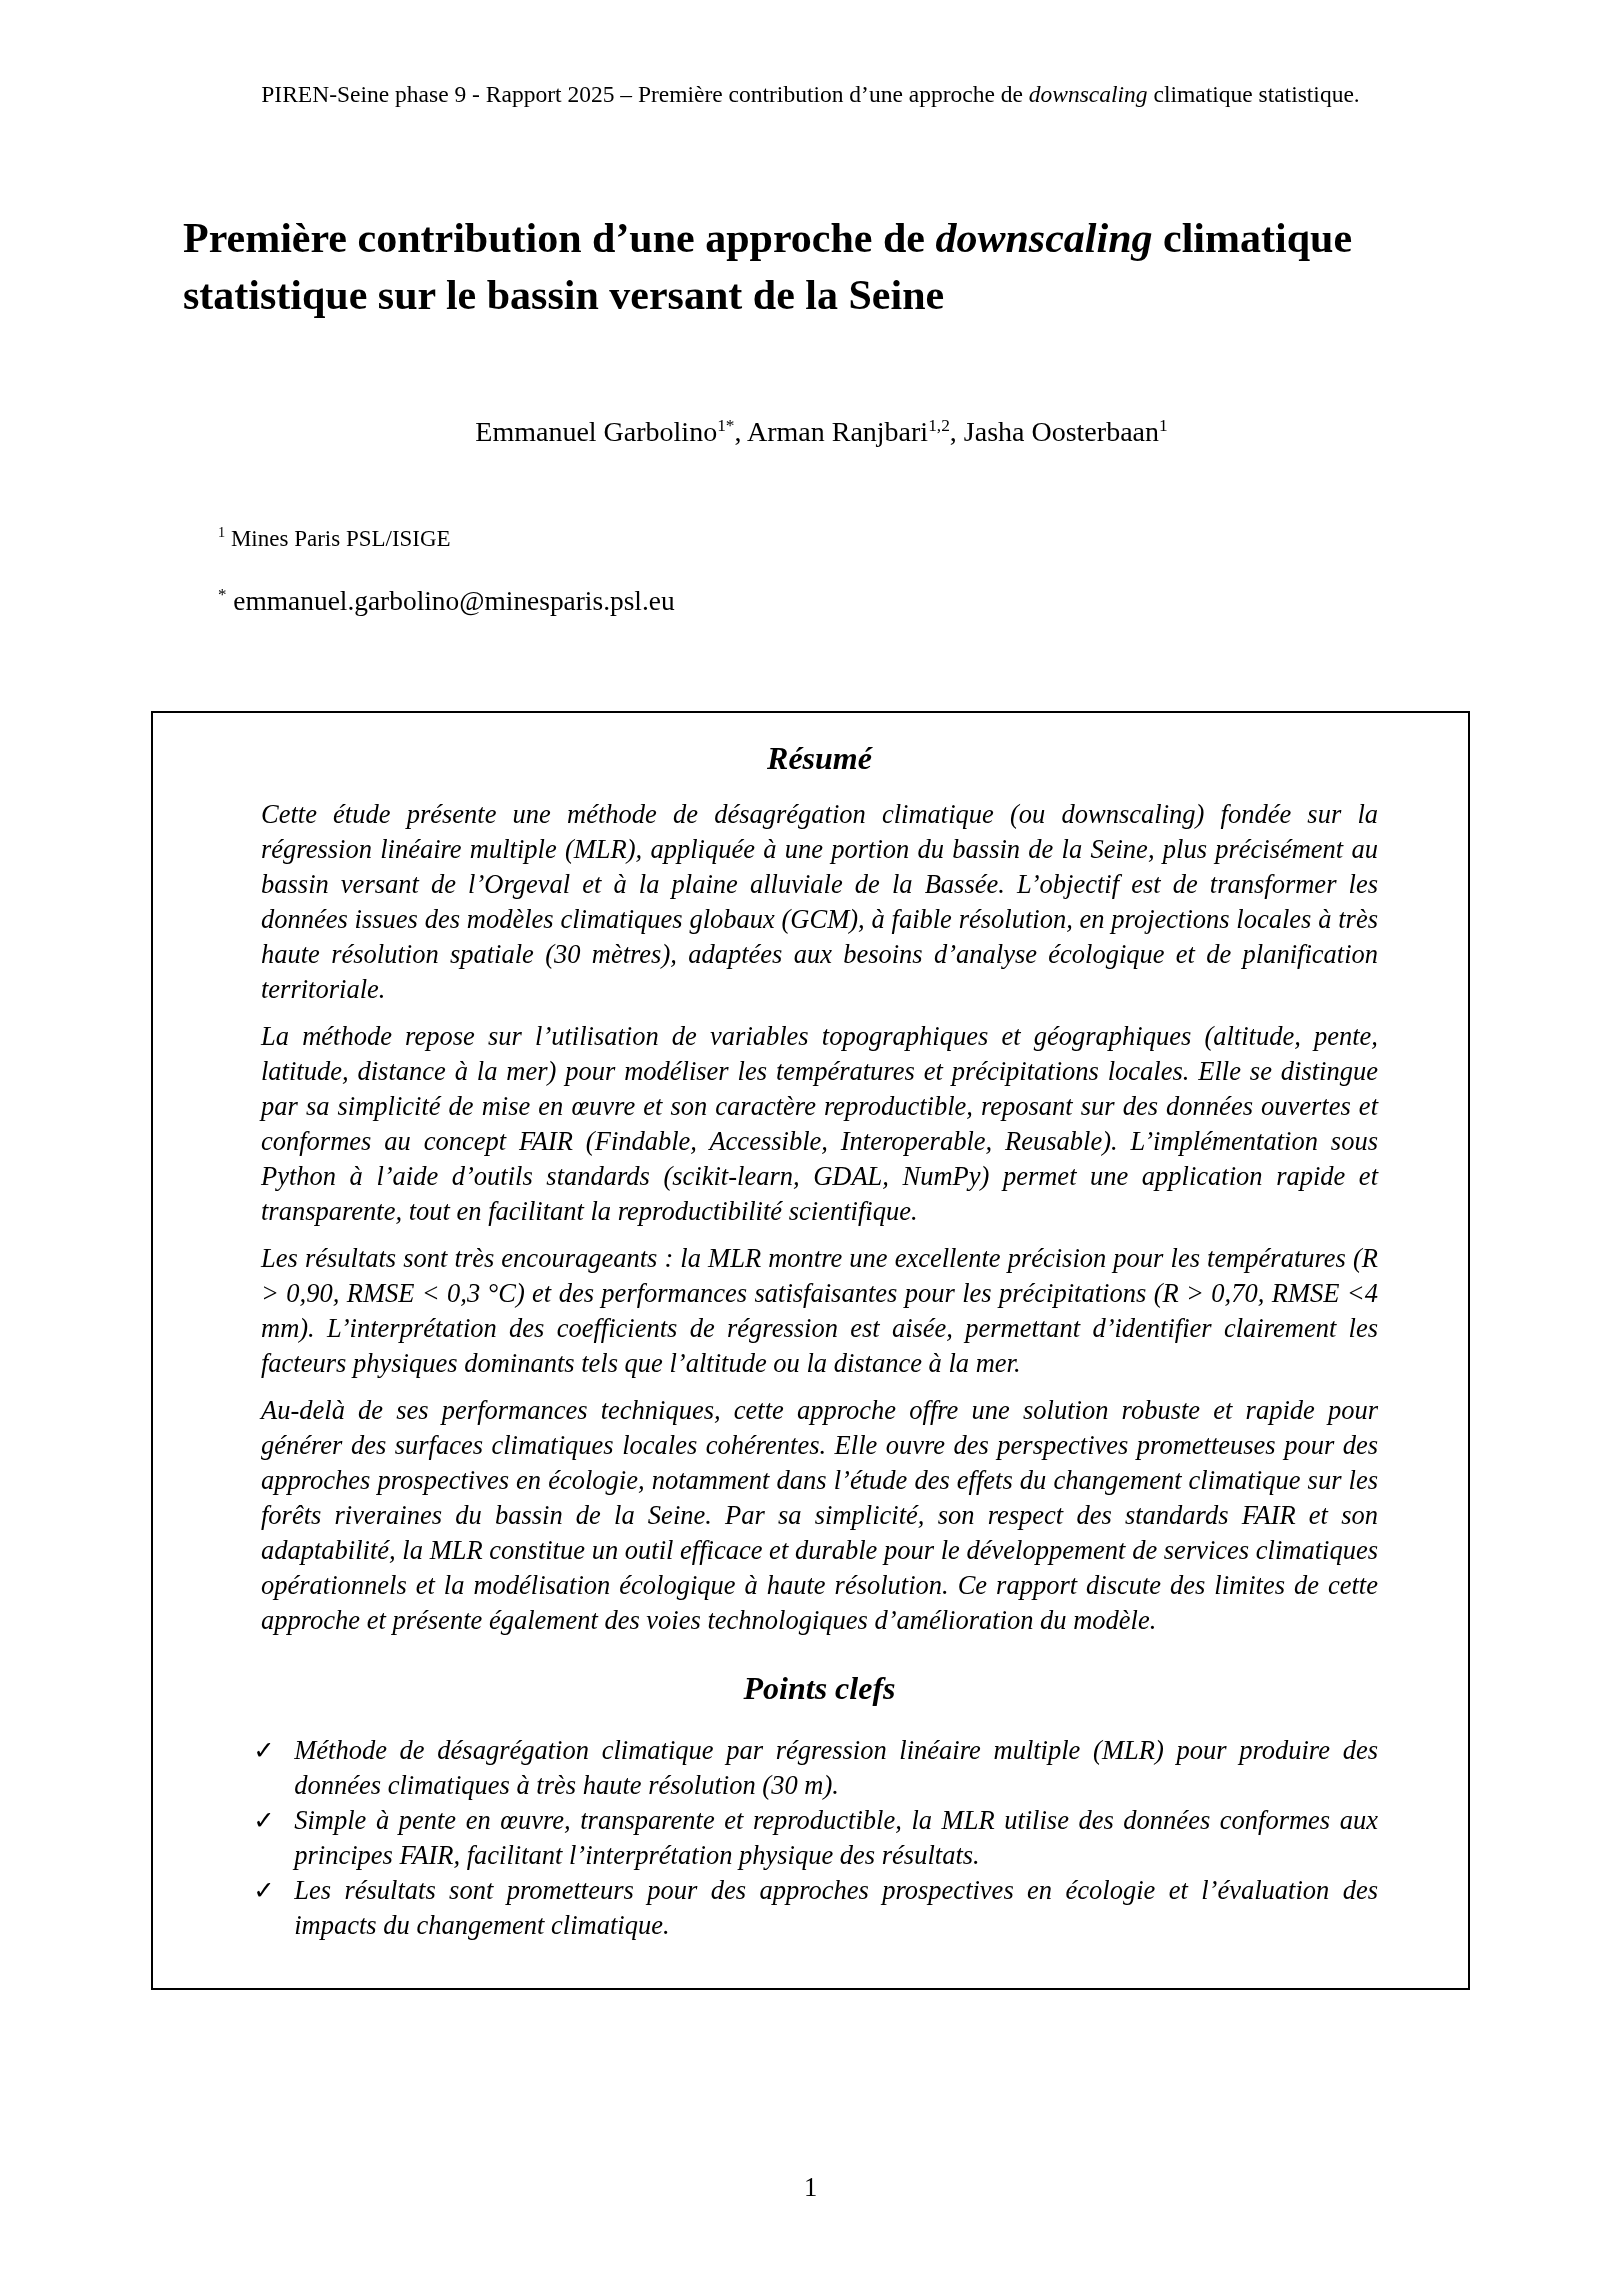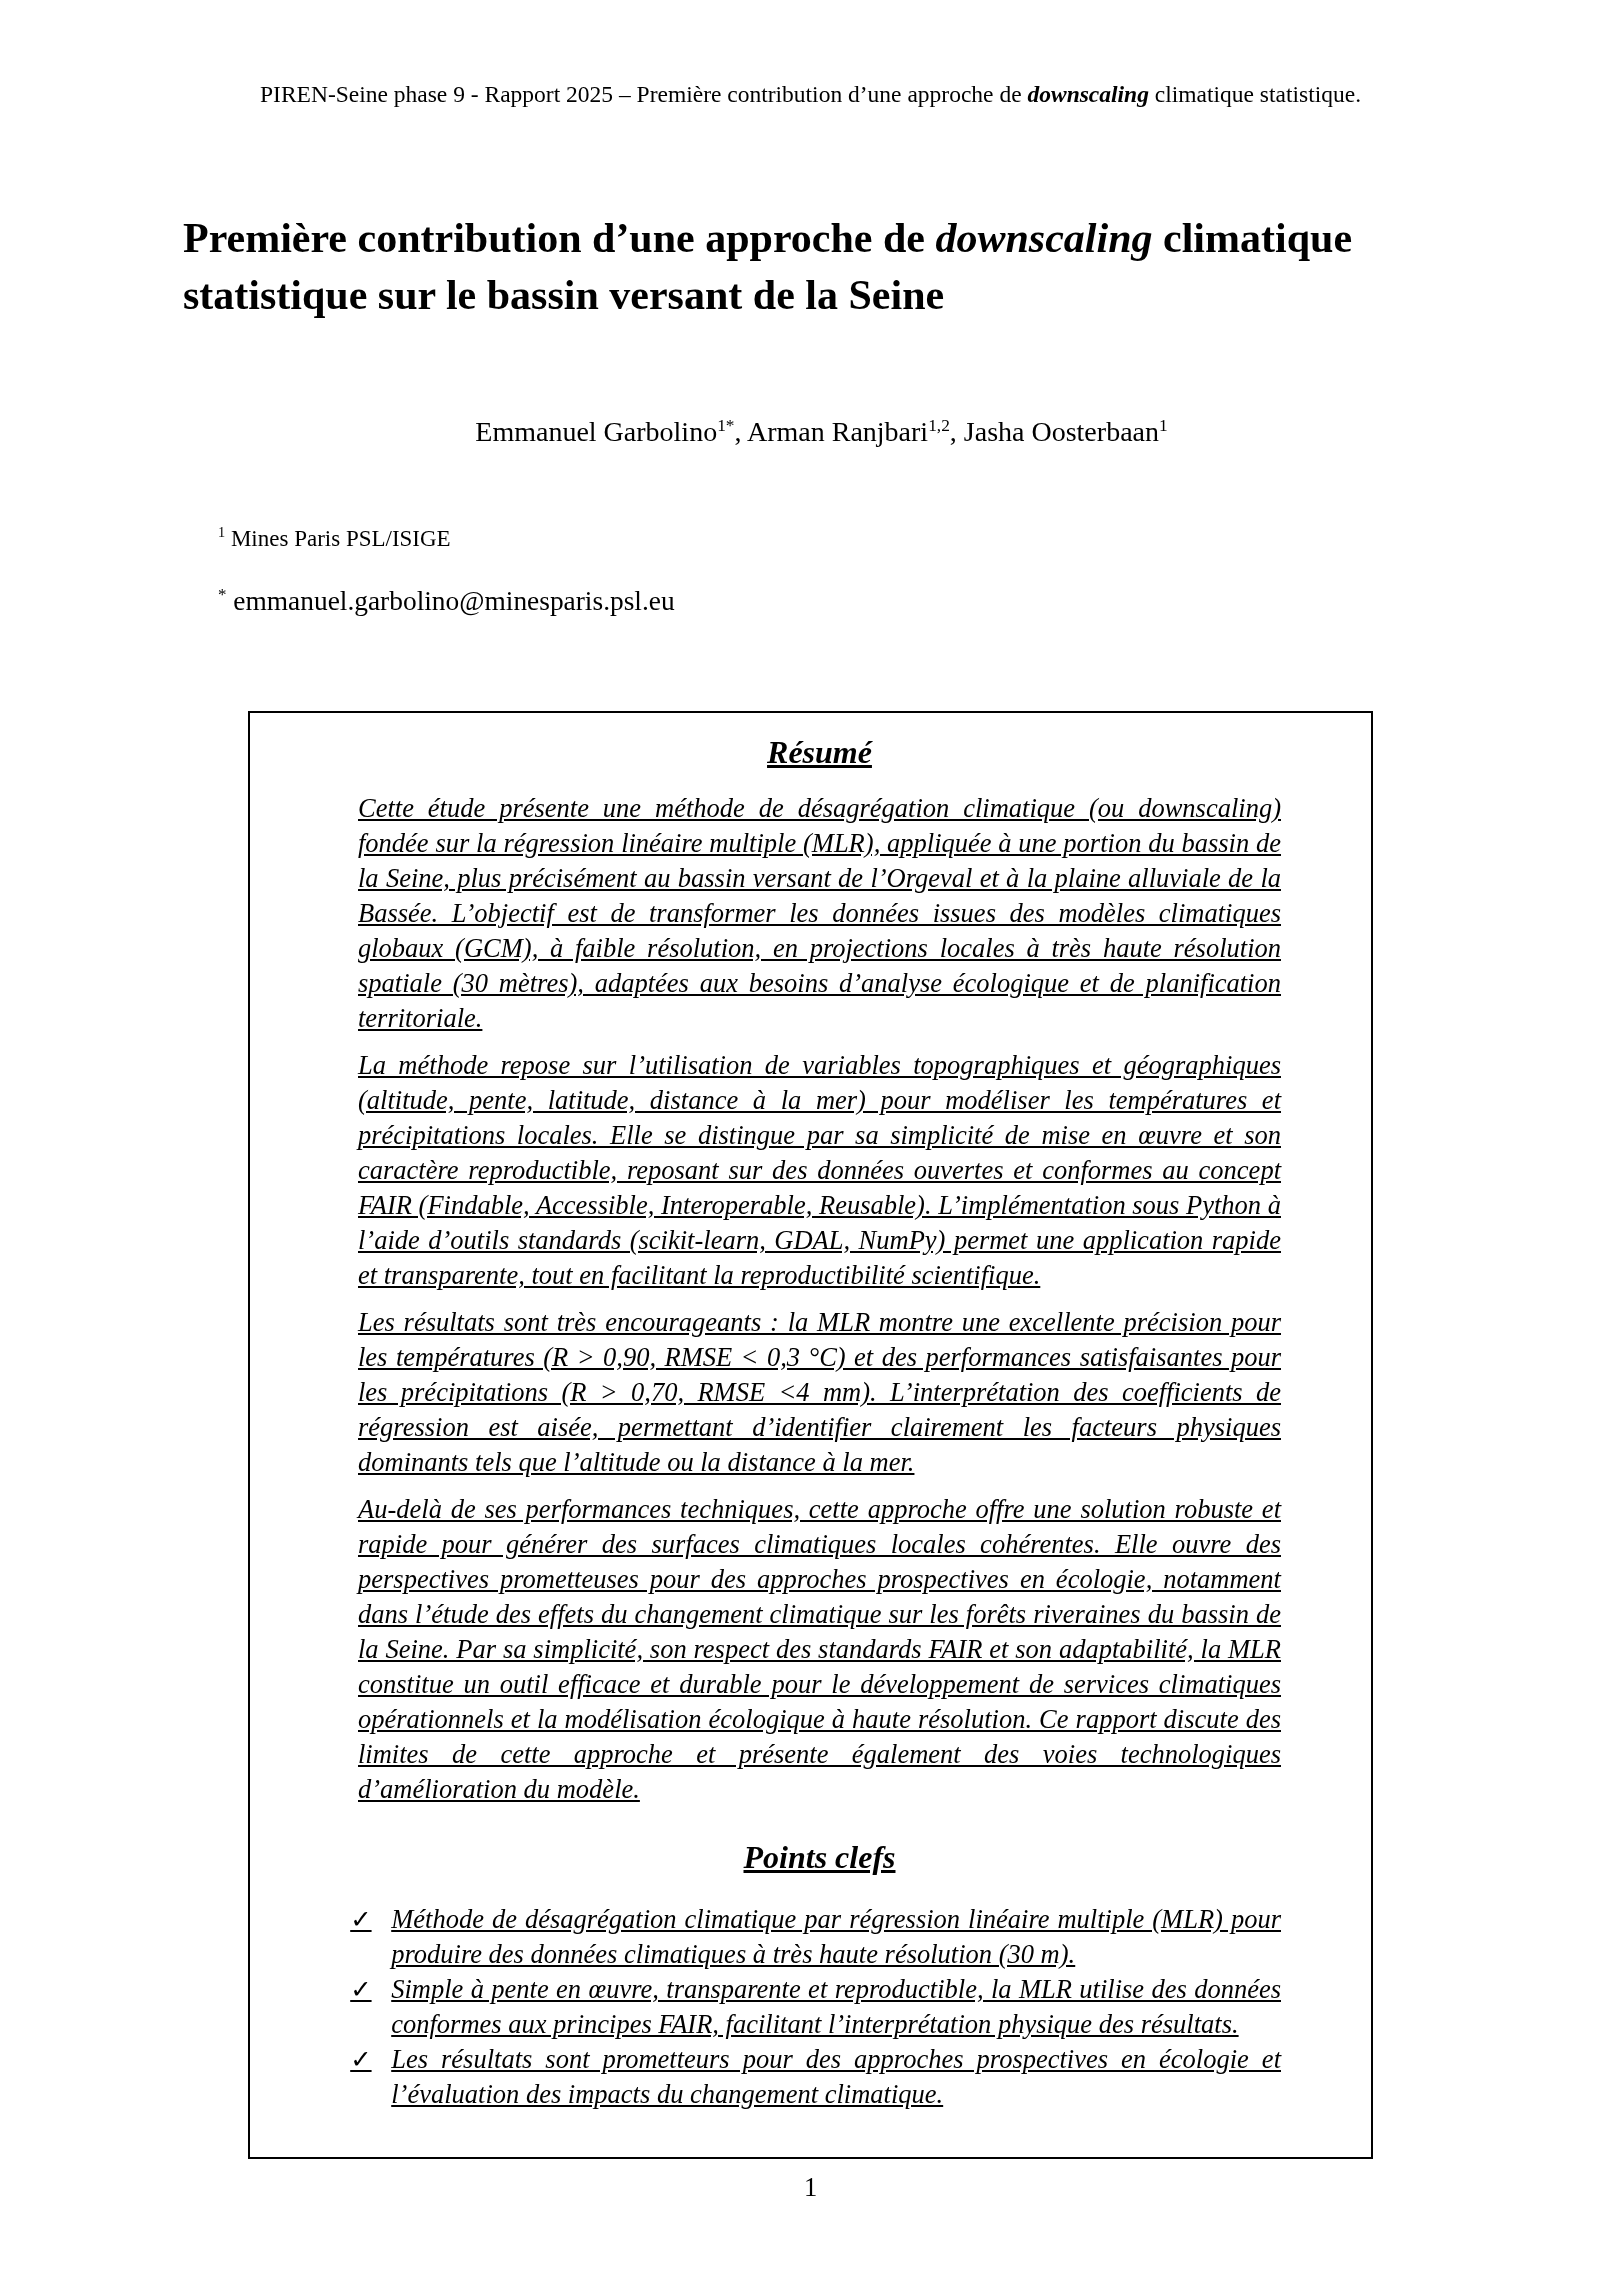--- a/index.html
+++ b/index.html
@@ -37,25 +37,24 @@
     margin: 76px 0 0 218px;
     font-size: 23px;
     line-height: 1.32;
   }
   .contact {
     margin: 31px 0 0 218px;
     font-size: 27.4px;
   }
   .abstract-box {
     box-sizing: border-box;
-    width: 1125px;
+    width: 1319px;
     margin: 94px auto 0 auto;
     border: 2.9px solid #000000;
-    padding: 18px 90px 45px 108px;
-    text-decoration: underline;
+    padding: 24px 90px 45px 108px;
   }
   .box-heading {
     text-align: center;
     font-size: 32px;
     font-weight: bold;
     font-style: italic;
     margin: 0 0 17.6px 0;
     line-height: 43px;
   }
   .abstract-par {
@@ -92,21 +91,21 @@
     text-align: justify;
   }
   .page-number {
     position: absolute;
     bottom: 90px;
     left: 0;
     width: 100%;
     text-align: center;
     font-size: 26.5px;
   }
-  .it { font-style: italic; font-weight: bold; }
+  .it { font-style: italic; }
 </style>
 </head>
 <body>
 
 <div class="running-header">
   <span>PIREN-Seine phase 9 - Rapport 2025 – Première contribution d’une approche de </span><span class="it">downscaling</span><span> climatique statistique.</span>
 </div>
 
 <h1 class="doc-title">
   <span>Première contribution d’une approche de </span><span class="it">downscaling</span><span> climatique statistique sur le bassin versant de la Seine</span>

